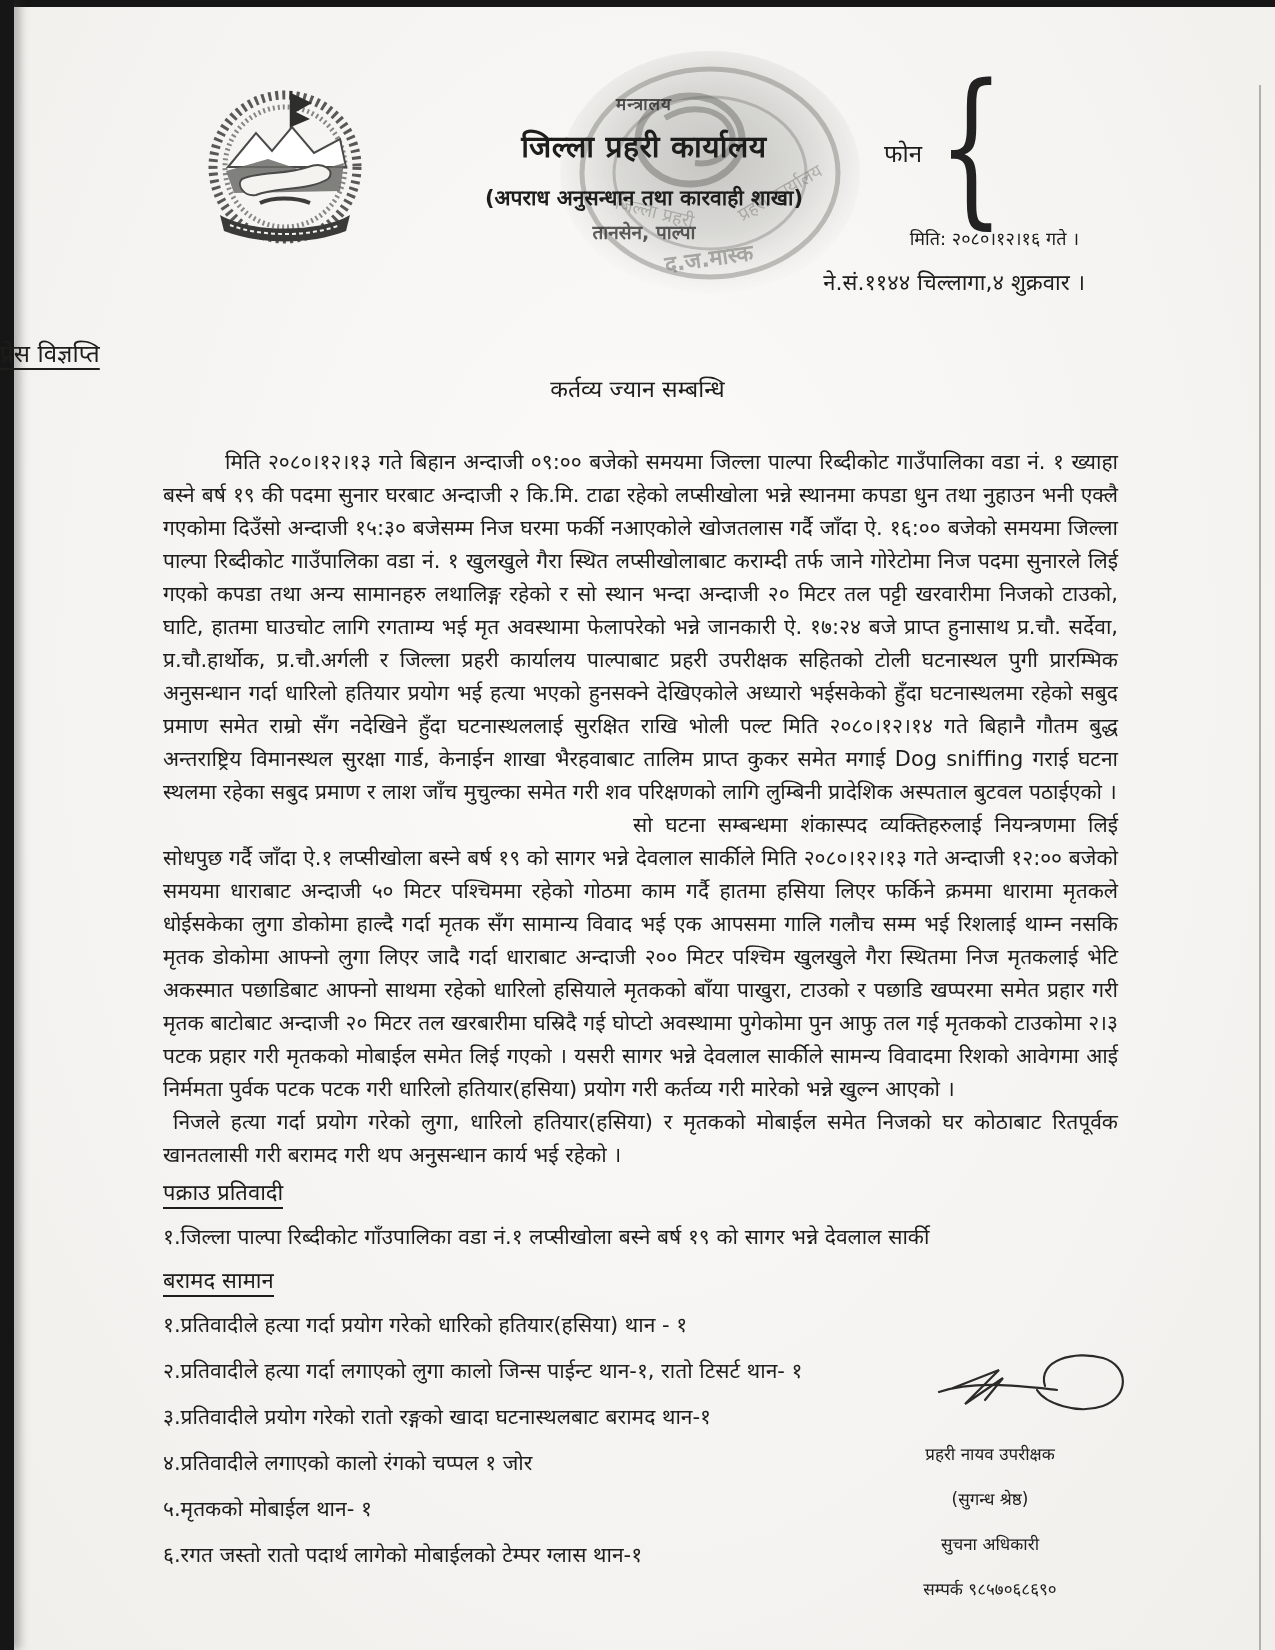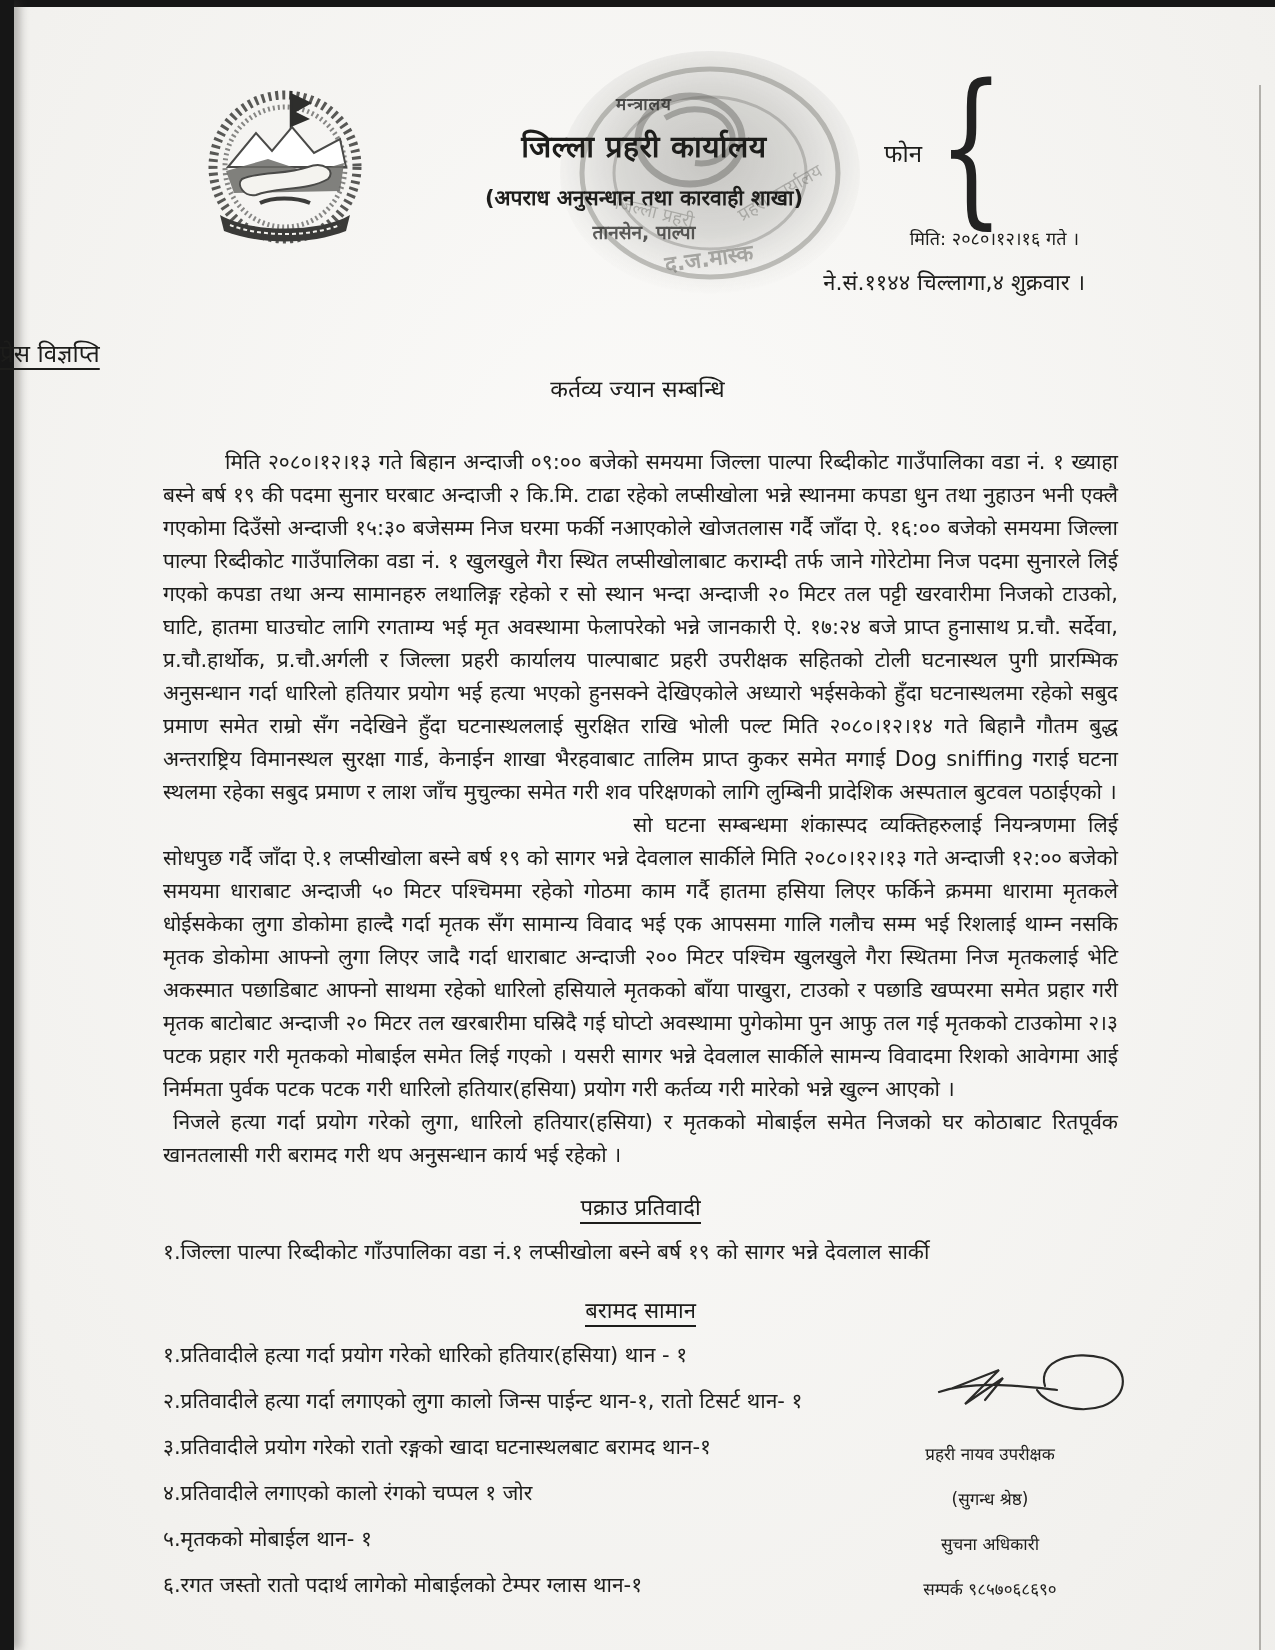--- a/index.html
+++ b/index.html
@@ -38,21 +38,21 @@
               z-index:2;}
   .title-main span{text-decoration:underline;text-underline-offset:6px;}
   .title-sub{position:absolute;left:0;top:372px;width:100%;text-align:center;font-size:23px;z-index:2;}
 
   
   .flow{position:absolute;left:163px;top:446px;width:955px;z-index:2;}
   .para{font-size:21px;line-height:33px;text-align:justify;margin:0;}
   .para:nth-child(1){text-indent:62px;}
   .para:nth-child(2){text-indent:470px;}
   .para:nth-child(3){text-indent:10px;}
-  .sec-heading{font-size:22px;line-height:42px;margin-top:15px;text-align:center;}
+  .sec-heading{font-size:22px;line-height:42px;margin-top:0;}
   .sec-heading span{border-bottom:2px solid #1d1d1b;padding-bottom:2px;}
   .itemlist div{font-size:21px;line-height:46px;}
 
   
   .sig-svg{position:absolute;left:925px;top:1348px;width:210px;height:90px;z-index:2;}
   .sig-block{position:absolute;left:845px;top:1432px;width:290px;text-align:center;z-index:2;}
   .sig-block div{font-size:17px;line-height:45px;white-space:nowrap;}
 </style>
 </head>
 <body>

